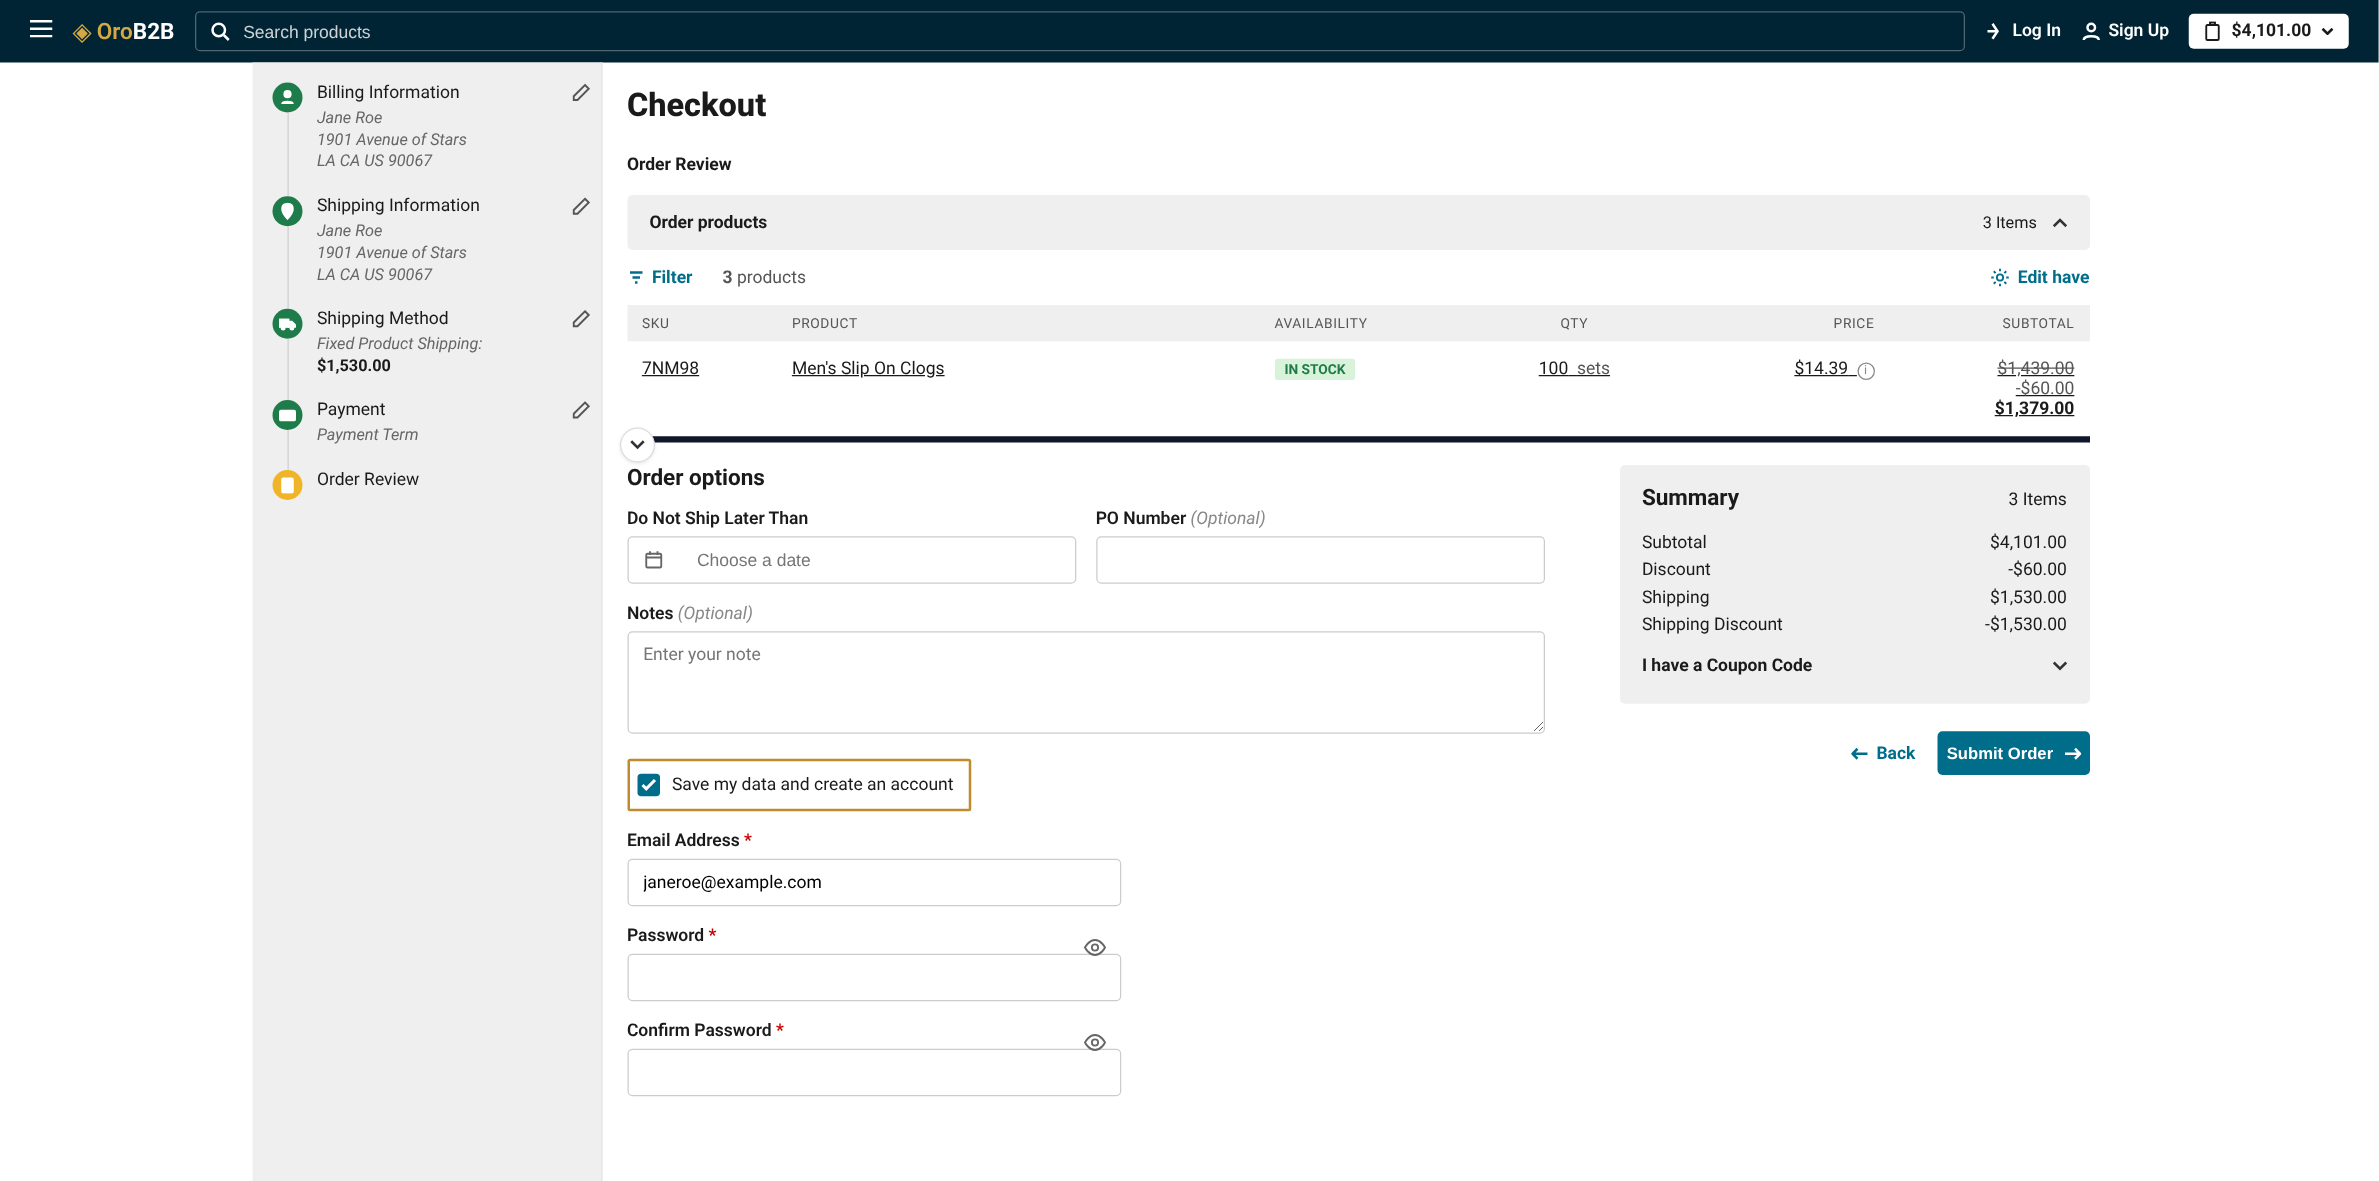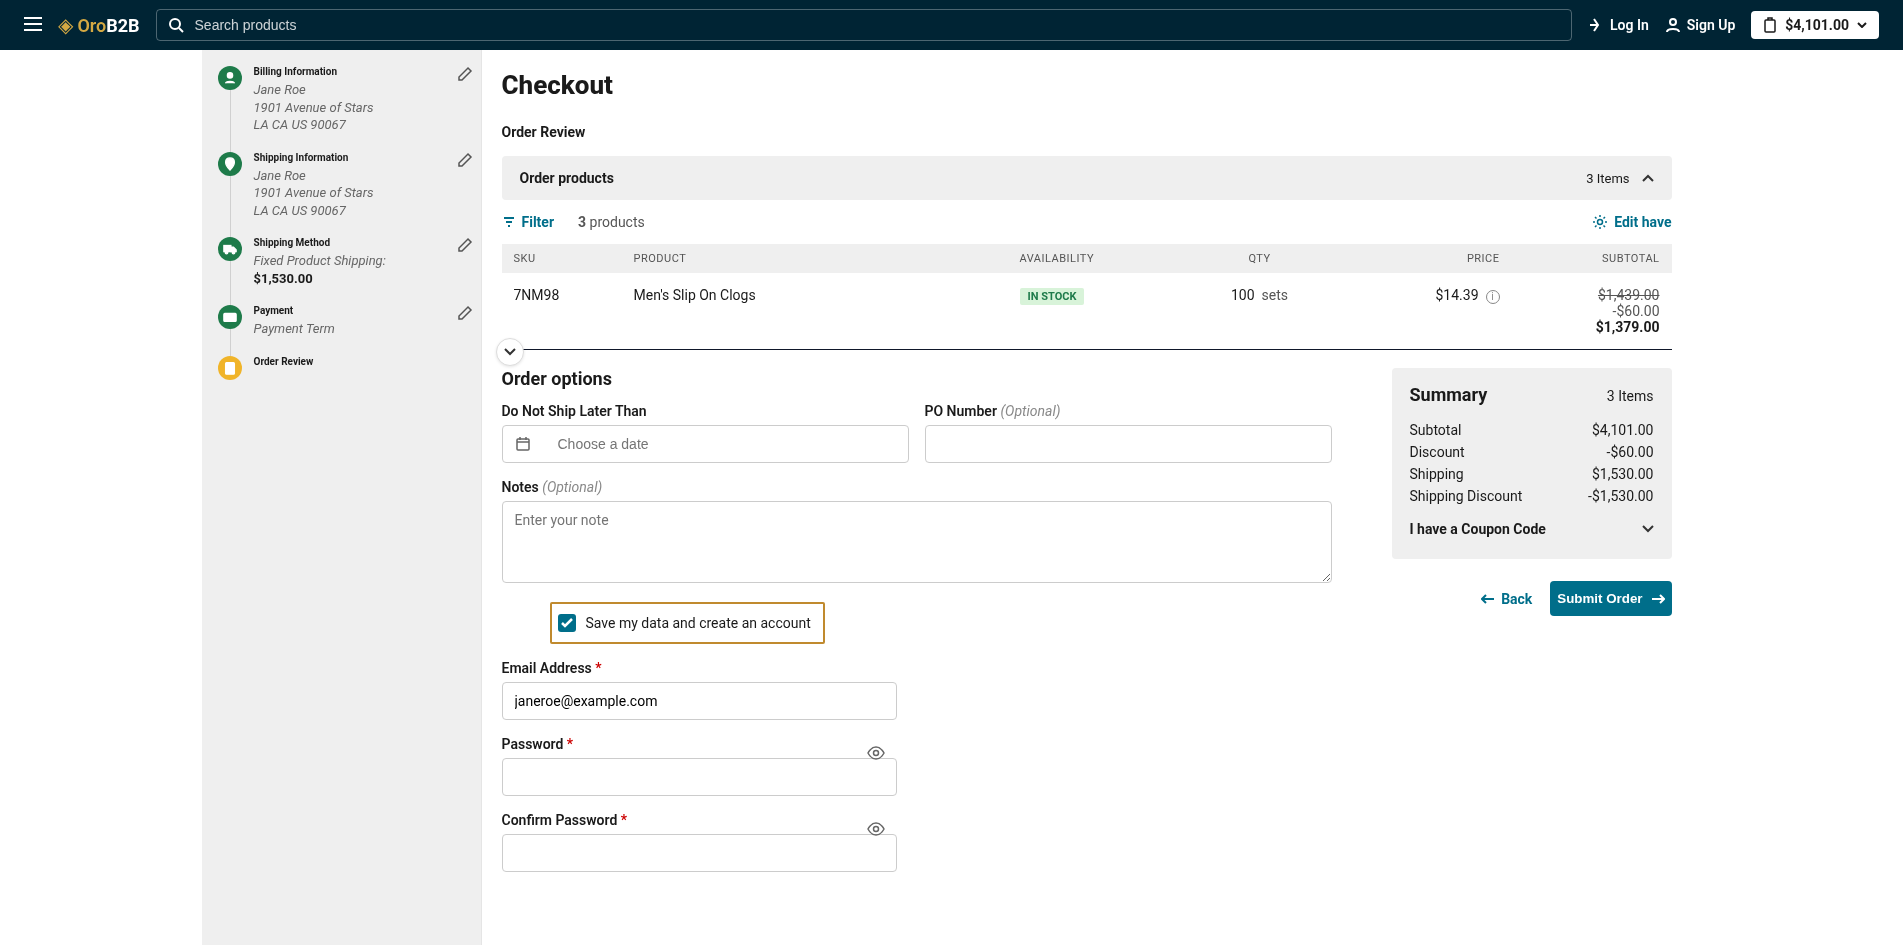--- a/index.html
+++ b/index.html
@@ -24,21 +24,21 @@
 .page { display: flex; max-width: 1500px; margin: 0 auto; }
 .sidebar { width: 280px; background: #efefef; padding: 16px 8px 16px 16px; border-right: 1px solid #e5e5e5; position:relative; }
 .content { flex: 1; padding: 16px 30px 80px 20px; }
 
 
 .step { display: flex; gap: 12px; margin-bottom: 18px; position: relative; }
 .step-badge { width: 24px; height: 24px; border-radius: 50%; background: #1e7b4a; display: flex; align-items: center; justify-content: center; flex-shrink: 0; }
 .step-badge.active { background: #f0b429; }
 .step-badge svg { width: 14px; height: 14px; stroke: #fff; fill: #fff; }
 .step-body { flex: 1; }
-.step-title { font-weight: 700; font-size: 10px; margin-bottom: 4px; }
+.step-title { font-weight: 400; font-size: 14px; margin-bottom: 4px; }
 .step-detail { color: #666; font-size: 13px; font-style: italic; line-height: 1.35; }
 .step-edit { color: #555; cursor: pointer; align-self: flex-start; }
 .step-line { position: absolute; left: 12px; top: 24px; bottom: -18px; width: 1px; background: #d0d0d0; }
 
 
 h1 { font-size: 26px; font-weight: 800; margin: 4px 0 24px; }
 h2 { font-size: 14px; font-weight: 700; margin-bottom: 16px; }
 
 
 .panel-head { background: #efefef; padding: 14px 18px; border-radius: 4px; display: flex; justify-content: space-between; align-items: center; }
@@ -46,48 +46,48 @@
 .panel-meta { font-size: 13px; display: flex; align-items: center; gap: 12px; }
 .filters { display: flex; align-items: flex-start; justify-content: space-between; padding: 14px 0; }
 .filter-left { display: flex; align-items: center; gap: 24px; }
 .filter-link { color: #006e8a; font-weight: 700; display: flex; gap: 6px; align-items: center; cursor: pointer; }
 .muted { color: #555; }
 .edit-items { color: #006e8a; font-weight: 700; display: flex; gap: 6px; align-items: center; cursor: pointer; }
 
 
 .ptable { width: 100%; }
 .ptable-head { background: #efefef; display: grid; grid-template-columns: 120px 1fr 160px 160px 160px 160px; padding: 8px 12px; font-size: 11px; font-weight: 400; color: #555; letter-spacing: .5px; }
-.ptable-row { display: grid; grid-template-columns: 120px 1fr 160px 160px 160px 160px; padding: 14px 12px; border-bottom: 1px solid #0f172a; align-items: start; }
+.ptable-row { display: grid; grid-template-columns: 120px 1fr 160px 160px 160px 160px; padding: 14px 12px; border-bottom: 5px solid #0f172a; align-items: start; text-decoration: underline; }
 .th-c { text-align: center; }
 .th-r { text-align: right; }
 .stock-pill { background: #d8f3d9; color: #1e7b4a; font-size: 11px; font-weight: 700; padding: 2px 8px; border-radius: 2px; display: inline-block; }
 .strike { text-decoration: line-through; color: #555; }
 .neg { color: #555; }
 
 
 .lower { display: flex; gap: 60px; margin-top: 18px; position: relative;}
 .options { flex: 1; }
 .collapse-btn { position: absolute; left: -6px; top: -30px; width: 28px; height: 28px; border-radius: 50%; background: #fff; border: 1px solid #ddd; display:flex; align-items:center; justify-content:center; cursor:pointer; box-shadow: 0 1px 3px rgba(0,0,0,0.1); }
 .opt-title { font-size: 18px; font-weight: 700; margin-bottom: 14px; }
 .row2 { display: flex; gap: 16px; margin-bottom: 16px; }
 .field { flex: 1; }
 .label { font-size: 14px; font-weight:600; margin-bottom: 6px; display: block; }
 .optional { color: #888; font-style: italic; font-weight: 400;}
 .input, .textarea { width: 100%; border: 1px solid #ccc; border-radius: 4px; padding: 10px 12px; font-size: 14px; font-family: inherit; }
 .input-icon { display: flex; align-items: center; gap: 27px; border: 1px solid #ccc; border-radius: 4px; padding: 10px 12px; }
 .input-icon input { border: none; outline: none; flex: 1; font-size: 14px; }
 .textarea { min-height: 82px; resize: vertical; }
-.chk-row { display: inline-flex; align-items: center; gap: 10px; padding: 10px 12px 10px 6px; border: 2px solid #c08a2e; border-radius: 2px; margin-bottom: 16px; margin-left: 48px; }
+.chk-row { display: inline-flex; align-items: center; gap: 10px; padding: 10px 12px 10px 6px; border: 2px solid #c08a2e; border-radius: 2px; margin-bottom: 16px; }
 .chk { width: 18px; height: 18px; background: #006e8a; border-radius: 3px; display: flex; align-items: center; justify-content: center; }
 .req { color: #c00; }
 .pw-wrap { position: relative; }
 .pw-wrap .eye { position: absolute; right: 12px; top: 10px; color: #666; cursor: pointer; }
 
 
-.summary { width: 280px; background: #efefef; padding: 16px 18px; border-radius: 4px; align-self: flex-start; }
+.summary { width: 376px; background: #efefef; padding: 16px 18px; border-radius: 4px; align-self: flex-start; }
 .sum-head { display: flex; justify-content: space-between; align-items: baseline; margin-bottom: 14px; }
 .sum-title { font-size: 18px; font-weight: 700; }
 .sum-row { display: flex; justify-content: space-between; font-size: 14px; padding: 3px 0; }
 .sum-total { display: flex; justify-content: space-between; font-size: 18px; font-weight: 800; border-top: 1px solid #d5d5d5; margin-top: 10px; padding-top: 12px; }
 .coupon { display: flex; justify-content: space-between; align-items: center; font-weight: 700; padding: 14px 0 6px; cursor: pointer; }
 .actions { display: flex; justify-content: flex-end; gap: 18px; margin-top: 22px; align-items: center;}
 .back { color: #006e8a; font-weight: 700; display: flex; align-items: center; gap: 6px; cursor: pointer; }
 .submit { background: #006e8a; color: #fff; font-weight: 700; padding: 10px 7px; border-radius: 4px; display: flex; align-items: center; gap: 8px; cursor: pointer; border: none; }
 </style>
 </head>

